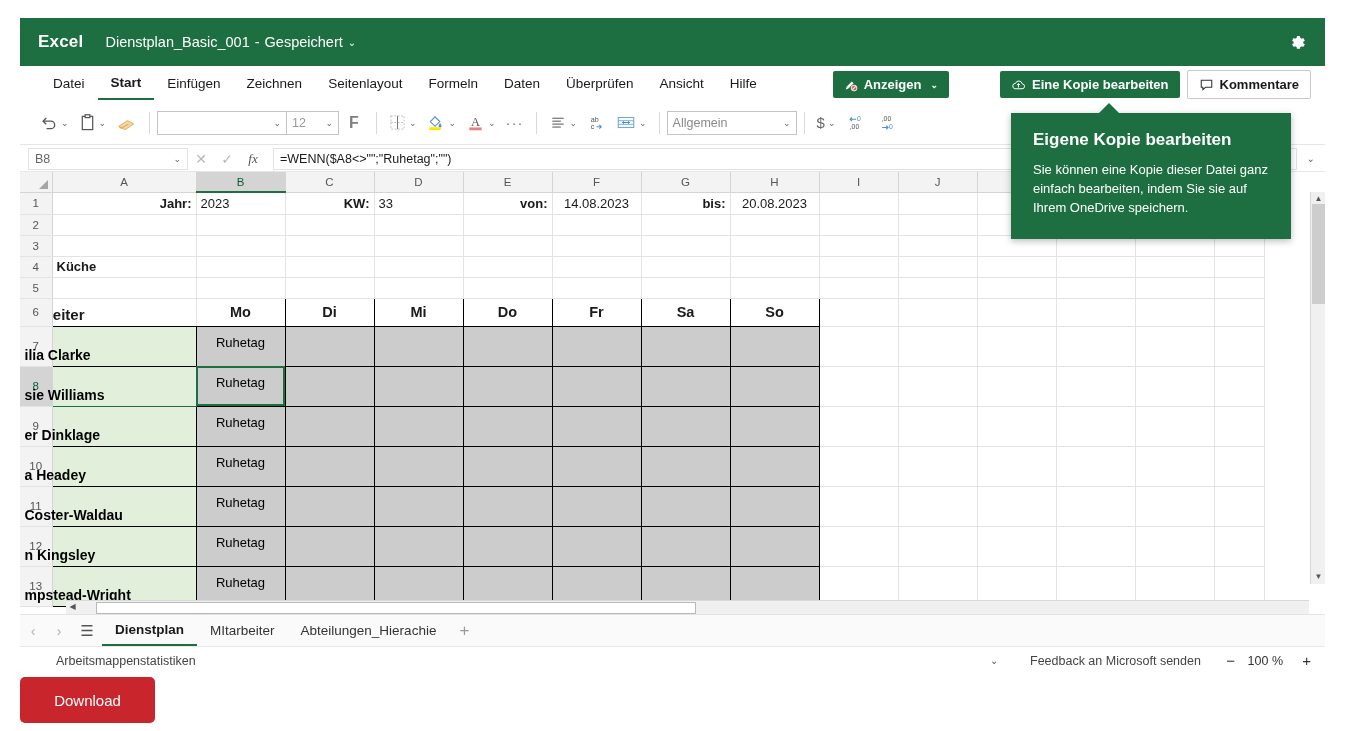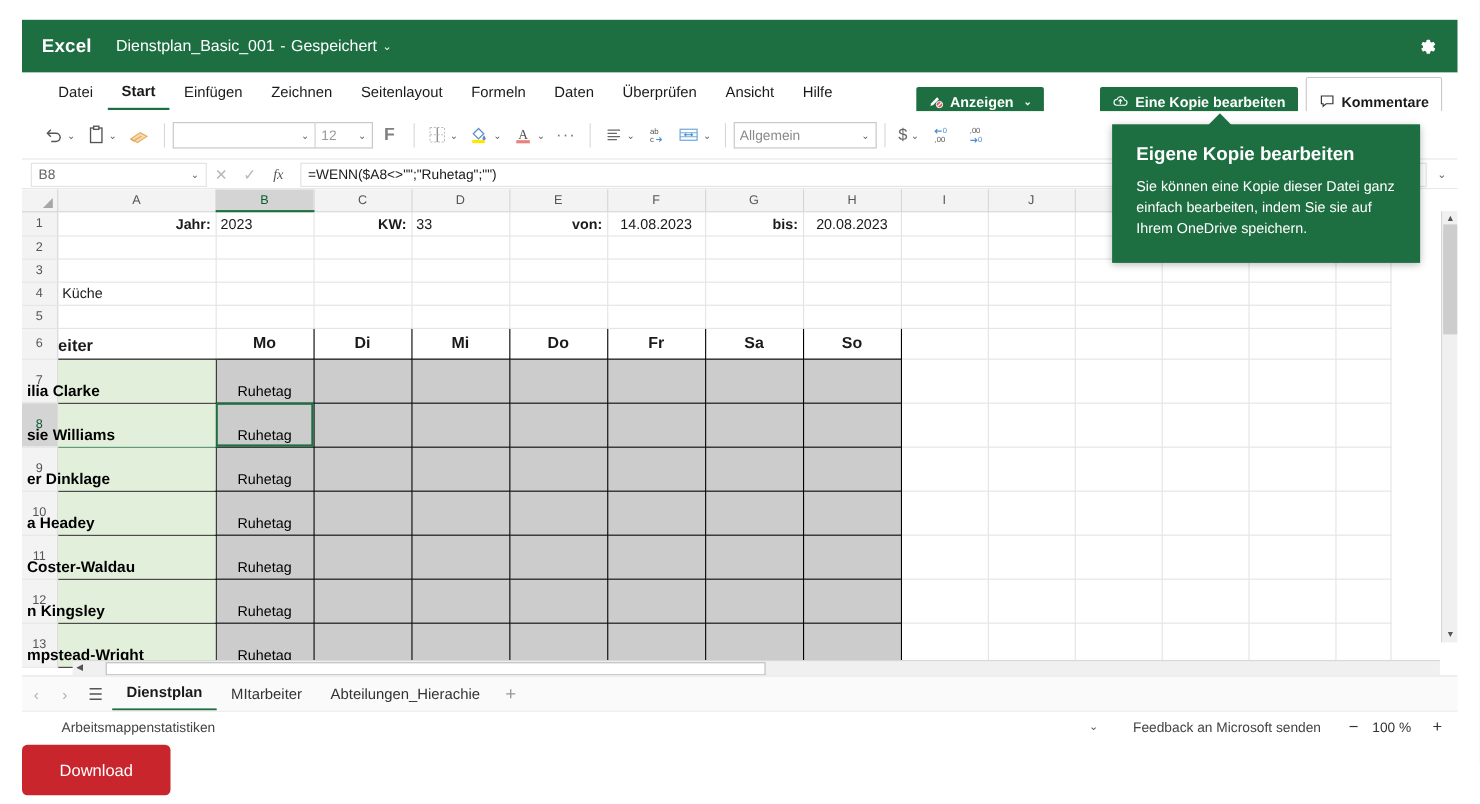--- a/index.html
+++ b/index.html
@@ -52,21 +52,21 @@
   .ribbon-right {
     position: absolute; right: 14px; top: 4px; display: flex; align-items: center; gap: 7px;
   }
   .btn-green {
     background: #1d6f42; color: #fff; font-size: 13px; font-weight: bold;
     height: 27px; padding: 0 11px; display: flex; align-items: center; gap: 6px;
     border: none; cursor: pointer; border-radius: 2px; white-space: nowrap; margin-left: 44px;
   }
   .btn-outline {
     background: #fff; color: #1a1a1a; font-size: 13px; font-weight: bold;
-    height: 44px; padding: 0 11px; display: flex; align-items: center; gap: 6px;
+    height: 29px; padding: 0 11px; display: flex; align-items: center; gap: 6px;
     border: 1px solid #c8c8c8; cursor: pointer; border-radius: 2px; white-space: nowrap;
   }
 
   
   .toolbar {
     position: absolute; left: 20px; top: 101px; width: 1305px; height: 44px;
     background: #ffffff; display: flex; align-items: center; border-bottom: 1px solid #e6e6e6;
   }
   .tb { display: flex; align-items: center; height: 30px; padding: 0 5px; cursor: pointer; }
   .tb.nc { cursor: default; }
@@ -119,32 +119,32 @@
     width: 32px; background: #f3f3f3; color: #555; font-size: 11.5px; text-align: center;
     border-right: 1px solid #d4d4d4; border-bottom: 1px solid #e3e3e3; cursor: pointer;
   }
   .rowhead.sel { background: #d4d4d4; color: #0d5c34; }
   td.cell {
     border-right: 1px solid #e3e3e3; border-bottom: 1px solid #e3e3e3;
     font-size: 13px; color: #1a1a1a; padding: 0 4px; overflow: hidden; white-space: nowrap;
   }
   td.right { text-align: right; font-weight: bold; }
   td.val { color: #1a1a1a; }
-  td.bold { font-weight: normal; }
+  td.bold { font-weight: bold; }
   td.dayhdr {
     text-align: center; font-weight: bold; font-size: 14.5px;
     border: 1px solid #000; border-top: 1px solid #000;
   }
   td.namecell {
     background: #e2efda; border: 1px solid #000; font-weight: bold; font-size: 14px;
     vertical-align: bottom; padding-bottom: 3px;
   }
   td.shift {
     background: #cccccc; border: 1px solid #000; text-align: center; font-size: 13px;
-    vertical-align: bottom; padding-bottom: 3px;
+    vertical-align: bottom; padding-bottom: 16px;
   }
   td.selcell { outline: 2px solid #1d6f42; outline-offset: -2px; background: #cccccc; }
   .clip-a { position: relative; }
   .clip-a span { position: absolute; left: -28px; bottom: 3px; white-space: nowrap; }
 
   
   .vscroll {
     position: absolute; right: 0; top: 20px; width: 15px; height: 392px;
     background: #f0f0f0; border-left: 1px solid #d8d8d8;
   }

